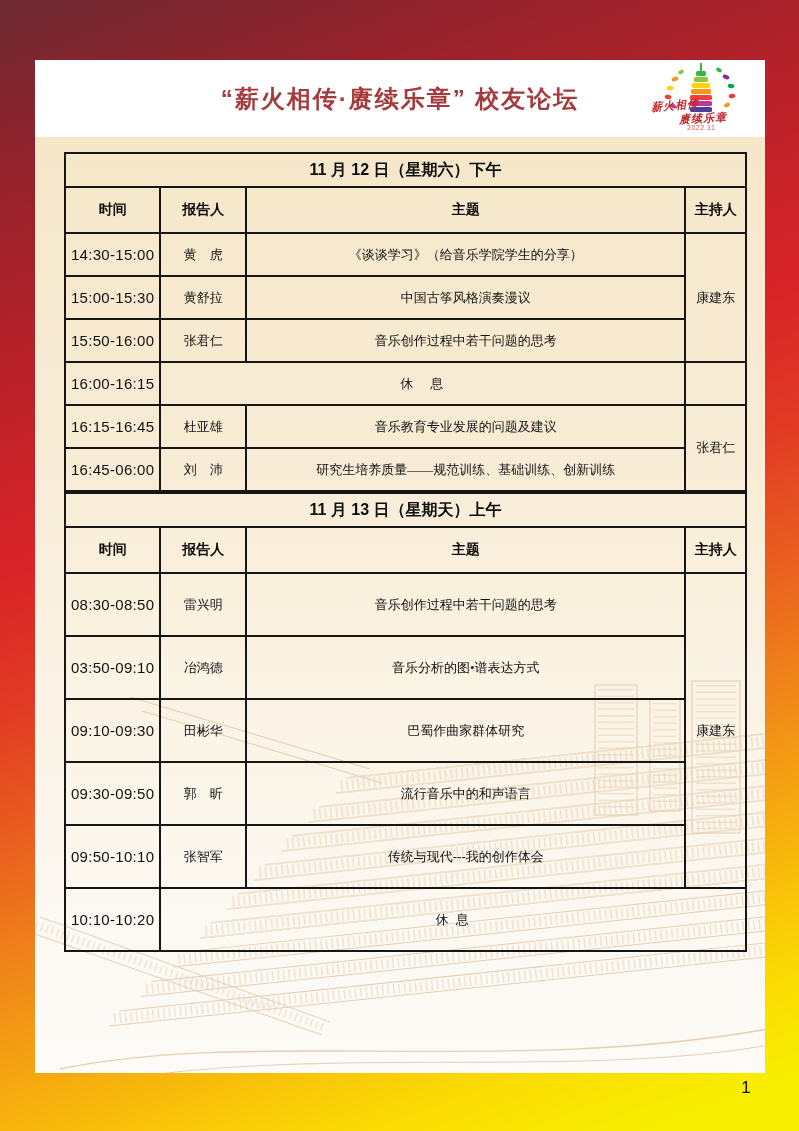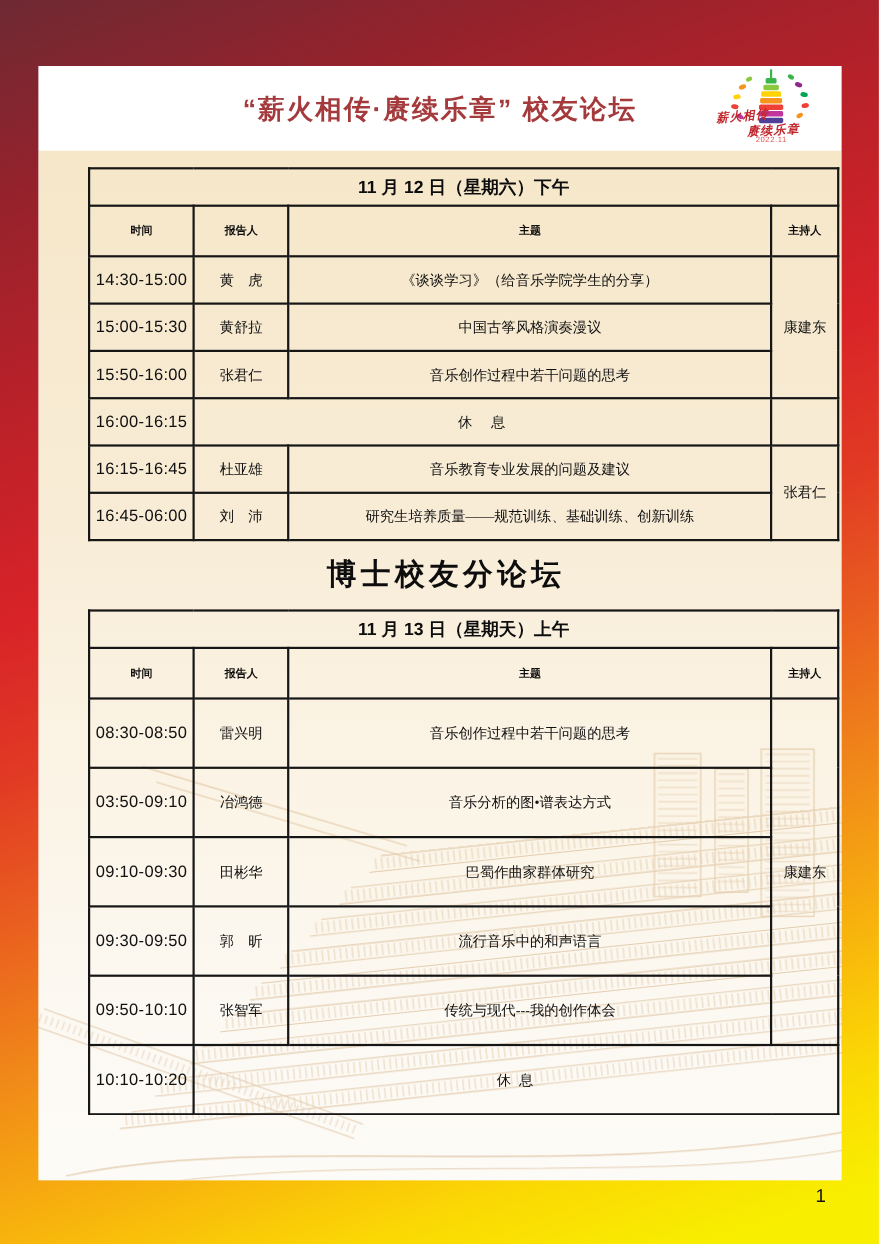--- a/index.html
+++ b/index.html
@@ -26,30 +26,30 @@
   .logo-motto2{position:absolute;left:30px;top:49px;font-size:11px;font-weight:bold;font-style:italic;color:#c1272d;transform:rotate(-3deg);white-space:nowrap;letter-spacing:1px;}
   .logo-date{position:absolute;left:38px;top:62px;font-size:7px;color:#e05555;letter-spacing:0.5px;}
   .content{
     position:absolute;left:0;top:77px;width:730px;height:936px;overflow:hidden;
     background:linear-gradient(180deg,#f6e7c9 0%,#f8ecd6 35%,#fbf4e6 62%,#fcf9f3 85%,#fdfbf7 100%);
     padding:15px 18px 0 29px;box-sizing:border-box;
   }
   .watermark{position:absolute;left:-5px;top:540px;width:740px;height:400px;z-index:0;}
   table.schedule{
     width:100%;border-collapse:collapse;table-layout:fixed;
-    position:relative;z-index:1;color:#111;margin-left:16px;
+    position:relative;z-index:1;color:#111;
   }
   table.schedule td,table.schedule th{
     border:2px solid #161616;text-align:center;vertical-align:middle;
     background:transparent;padding:2px 4px;overflow:hidden;
   }
   tr.caption-row{height:34px;}
   td.caption{font-size:16px;font-weight:bold;font-family:"Liberation Sans",sans-serif;color:#0d0d0d;}
   tr.header-row{height:46px;}
-  th.colhead{font-size:10px;font-weight:bold;font-family:Liberation Serif, serif;color:#0d0d0d;}
+  th.colhead{font-size:14px;font-weight:bold;font-family:Liberation Serif, serif;color:#0d0d0d;}
   .t1 tr.data-row{height:43px;}
   .t2 tr.data-row{height:63px;}
   td.time{font-size:15px;font-family:"Liberation Sans",sans-serif;letter-spacing:0.3px;}
   td.speaker,td.topic,td.moderator,td.break{font-size:13px;font-family:"Liberation Serif",serif;}
   td.break{letter-spacing:2px;}
   .section-title{
     margin:12px 0 14px 0;text-align:center;font-size:27px;font-weight:bold;
     color:#0d0d0d;letter-spacing:4px;font-family:"Liberation Serif",serif;
     position:relative;z-index:1;
   }
@@ -197,21 +197,20 @@
             <td class="moderator" rowspan="2">张君仁</td>
           </tr>
           <tr class="data-row">
             <td class="time">16:45-06:00</td>
             <td class="speaker">刘　沛</td>
             <td class="topic">研究生培养质量——规范训练、基础训练、创新训练</td>
           </tr>
         </tbody>
       </table>
 
-      <h2 class="section-title">博士校友分论坛</h2>
 
       <table class="schedule t2">
         <colgroup>
             <col style="width:14%">
             <col style="width:12.6%">
             <col style="width:64.5%">
             <col style="width:8.9%">
           </colgroup>
         <tbody>
           <tr class="caption-row">

